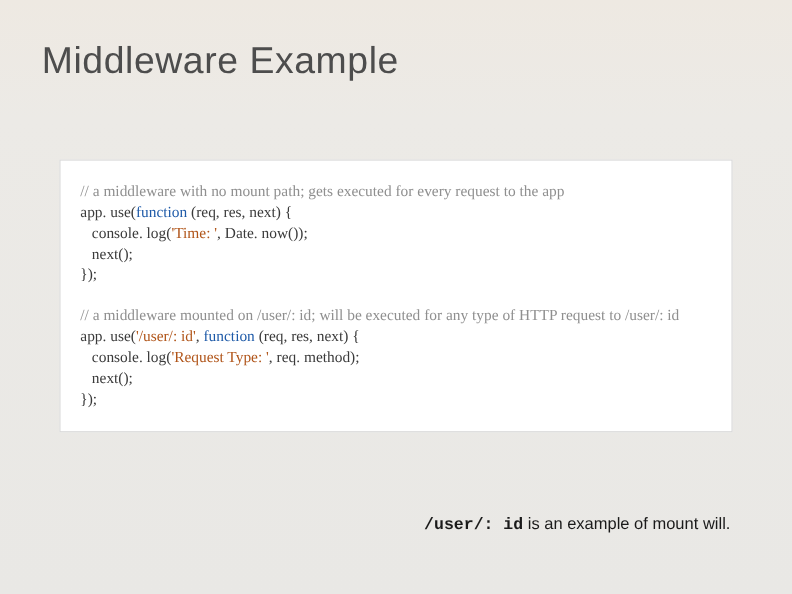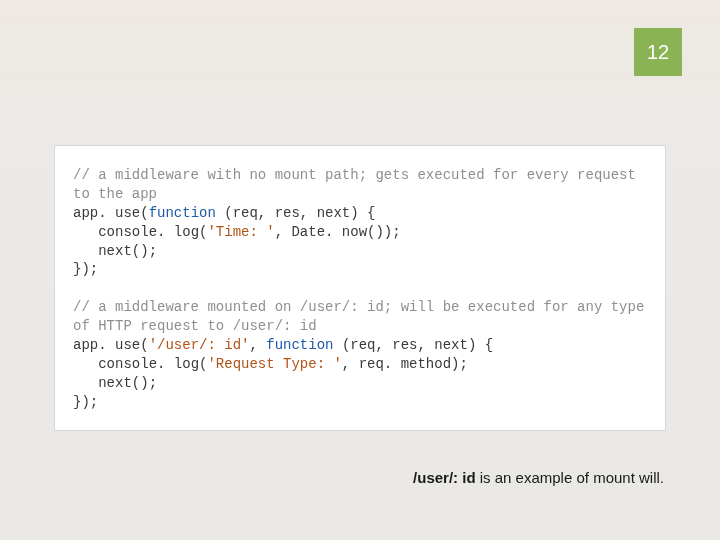--- a/index.html
+++ b/index.html
@@ -41,47 +41,48 @@
   }
   .codebox {
     position: absolute;
     top: 145px;
     left: 54px;
     width: 612px;
     background: #ffffff;
     border: 1px solid #d8d8d8;
     padding: 20px 18px 18px 18px;
     box-sizing: border-box;
-    font-family: Liberation Mono, monospace;
+    font-family: Liberation Serif, serif;
     font-size: 14px;
     line-height: 1.35;
     color: #3a3a3a;
     white-space: pre-wrap;
   }
   .c  { color: #8f8f8f; }  
   .k  { color: #1e5aa8; }  
   .s  { color: #b05418; }  
   .footnote {
     position: absolute;
     bottom: 54px;
     right: 56px;
     font-size: 15px;
     color: #1a1a1a;
   }
   .footnote .mount {
     font-weight: bold;
+    font-family: Liberation Mono, monospace;
   }
 </style>
 </head>
 <body>
 
 <div class="slide">
 
+  <div class="title">Middleware Example</div>
 
-  <div class="pagenum">12</div>
 
   <div class="codebox"><span class="c">// a middleware with no mount path; gets executed for every request to the app</span>
 <span>app. use(</span><span class="k">function</span><span> (req, res, next) {</span>
 <span>   console. log(</span><span class="s">'Time: '</span><span>, Date. now());</span>
 <span>   next();</span>
 <span>});</span>
 
 <span class="c">// a middleware mounted on /user/: id; will be executed for any type of HTTP request to /user/: id</span>
 <span>app. use(</span><span class="s">'/user/: id'</span><span>, </span><span class="k">function</span><span> (req, res, next) {</span>
 <span>   console. log(</span><span class="s">'Request Type: '</span><span>, req. method);</span>

